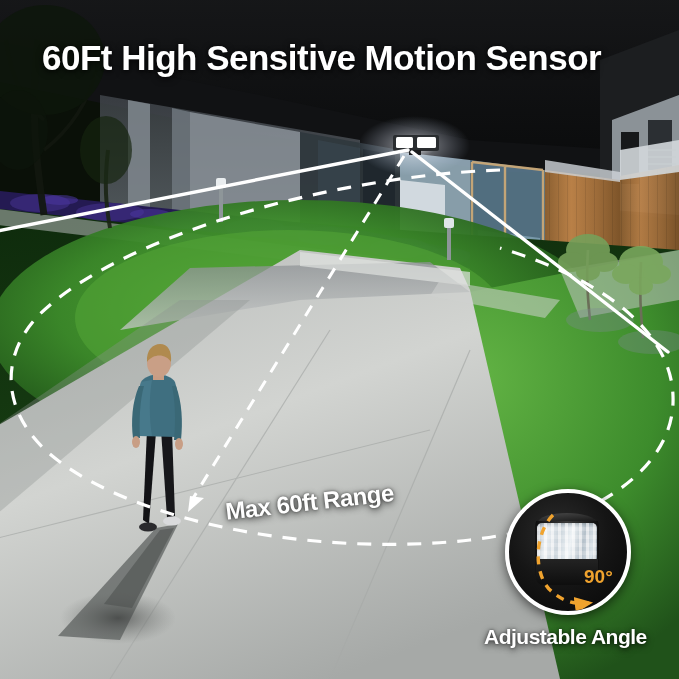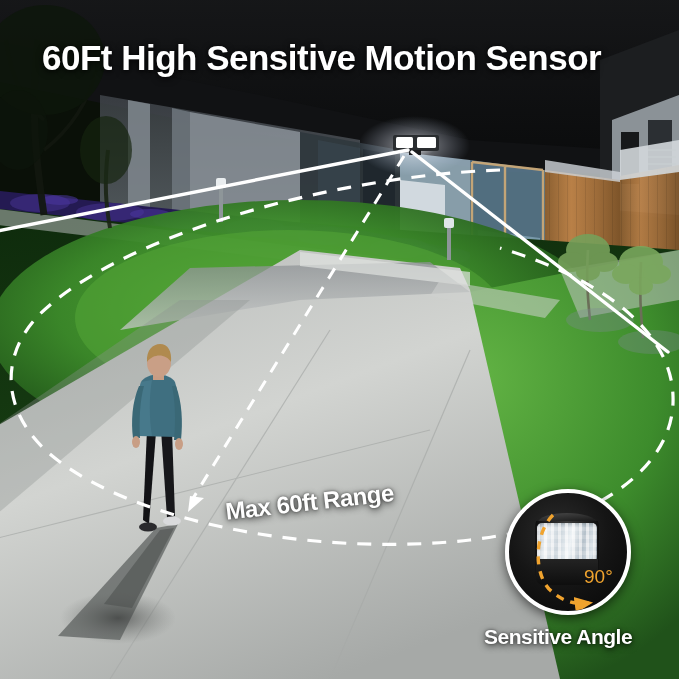--- a/index.html
+++ b/index.html
@@ -27,21 +27,21 @@
              box-shadow:inset 0 0 5px rgba(0,0,0,.45);}
   .sens-lens::before{content:"";position:absolute;inset:0;border-radius:5px;
       background:repeating-linear-gradient(90deg,rgba(255,255,255,.55) 0 3px,rgba(120,132,142,.35) 3px 7px),
                  repeating-linear-gradient(0deg,rgba(255,255,255,.25) 0 4px,rgba(110,122,132,.25) 4px 8px);
       mix-blend-mode:overlay;}
   .sens-body{position:absolute;left:-1px;top:6px;width:64px;height:62px;border-radius:6px;
              background:linear-gradient(90deg,#121212 0%,#2b2b2b 10%,transparent 22%,transparent 78%,#2b2b2b 90%,#0e0e0e 100%);}
   .sens-base{position:absolute;left:0px;top:46px;width:62px;height:26px;border-radius:0 0 7px 7px;
              background:linear-gradient(180deg,#232323,#0e0e0e);}
   .sens-rim{position:absolute;left:0px;top:8px;width:62px;height:5px;background:linear-gradient(90deg,#0f0f0f,#3a3a3a,#0f0f0f);}
-  #deg{position:absolute;left:75px;top:73px;font-size:19px;font-weight:normal;}
+  #deg{position:absolute;left:75px;top:73px;font-size:19px;font-weight:bold;}
 </style>
 </head>
 <body>
 
 <div id="scene">
 
   <svg class="layer" viewBox="0 0 679 679" preserveAspectRatio="none">
     <defs>
       <linearGradient id="gRoof" x1="0" y1="0" x2="0.3" y2="1">
         <stop offset="0" stop-color="#26282b"></stop>
@@ -314,15 +314,15 @@
     <svg style="position:absolute;inset:0;width:126px;height:126px" viewBox="0 0 126 126">
       <defs>
         <marker id="arrOrange" viewBox="0 0 10 10" refX="7" refY="5" markerWidth="6" markerHeight="6" orient="auto-start-reverse">
           <path d="M0,1 L9,5 L0,9 z" fill="#F0A32E"></path>
         </marker>
       </defs>
       <path d="M 44,22 C 26,40 24,78 40,96 C 52,108 66,112 80,110" fill="none" stroke="#F0A32E" stroke-width="3.4" stroke-dasharray="8 7" stroke-linecap="butt" marker-end="url(#arrOrange)"></path>
     </svg>
     <div id="deg" style="color:#F0A32E">90°</div>
   </div>
-  <div class="txt" id="inset-caption">Sensitive Angle</div>
+  <div class="txt" id="inset-caption">Adjustable Angle</div>
 
 </div>
 
 </body></html>

